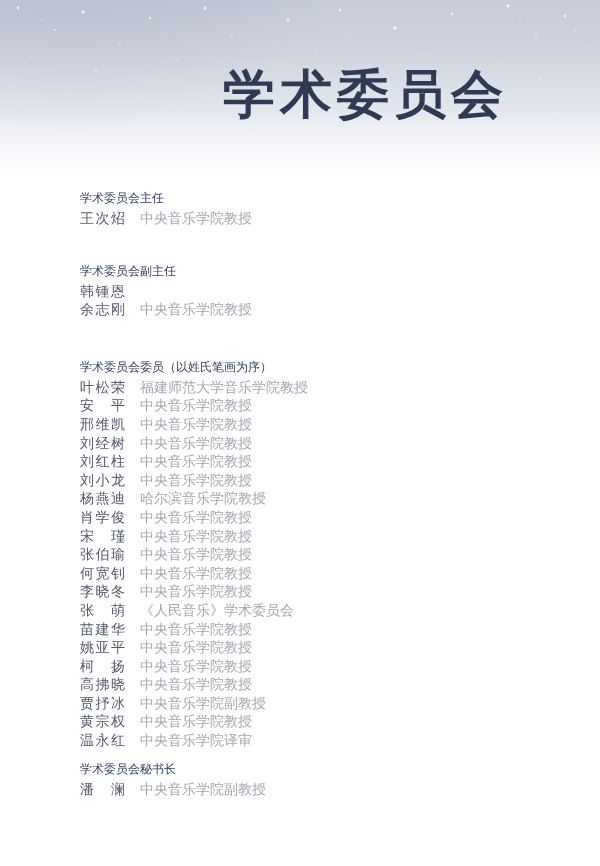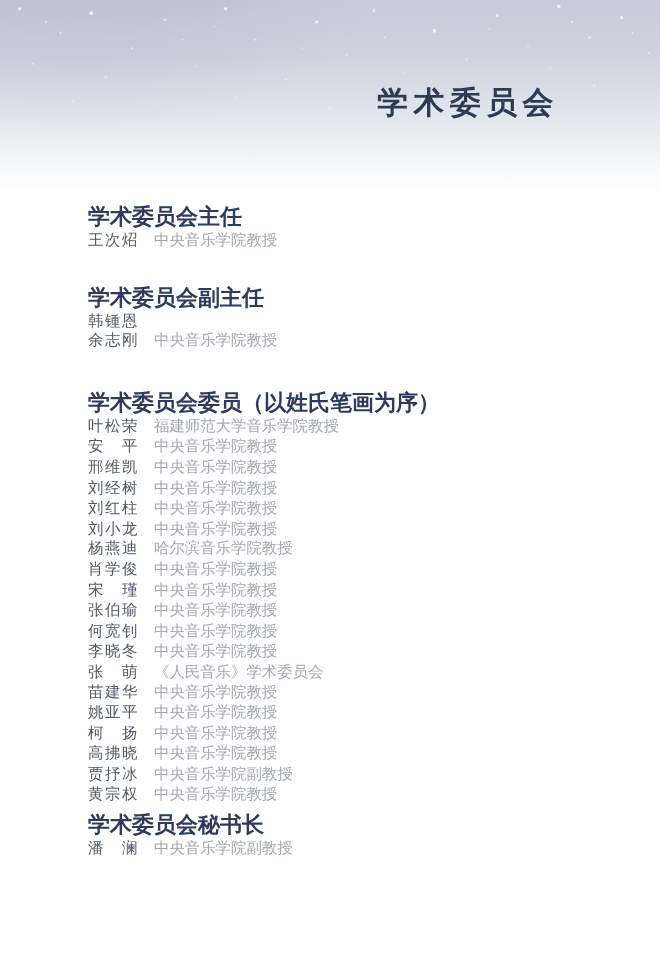--- a/index.html
+++ b/index.html
@@ -14,36 +14,36 @@
   .banner{
     position:absolute;top:0;left:0;width:600px;height:178px;
     background:
       radial-gradient(ellipse 420px 300px at 12% -45%, rgba(150,160,182,0.35), rgba(150,160,182,0) 70%),
       linear-gradient(180deg, var(--banner-top) 0%, #ced3dd 28%, #e4e8ee 62%, #f7f8fa 85%, #ffffff 100%);
   }
   .banner svg{display:block;width:600px;height:178px;}
   
   .page-title{
     position:absolute;top:72px;right:92px;
-    font-size:28px;line-height:44px;font-weight:800;
+    font-size:52px;line-height:44px;font-weight:800;
     letter-spacing:5px;
     color:var(--title-color);
     white-space:nowrap;
     text-align:right;
   }
   
   .content{
     position:absolute;left:80px;top:188px;right:20px;
   }
   .section{margin:0;}
   .section:nth-child(2){margin-top:33px;}
   .section:nth-child(3){margin-top:38px;}
   .section:nth-child(4){margin-top:9px;}
   .section-heading{
-    font-size:20px;line-height:20px;font-weight:bold;
+    font-size:12px;line-height:20px;font-weight:normal;
     color:var(--heading-color);
     margin:0 0 1px 0;
   }
   .row{
     display:flex;align-items:baseline;
     font-size:14px;line-height:18.6px;
   }
   .member-name{
     display:inline-block;width:45px;
     color:var(--name-color);
@@ -228,20 +228,24 @@
   <div class="row">
     <span class="member-name">贾抒冰</span>
     <span class="member-title">中央音乐学院副教授</span>
   </div>
 
   <div class="row">
     <span class="member-name">黄宗权</span>
     <span class="member-title">中央音乐学院教授</span>
   </div>
 
+  <div class="row">
+    <span class="member-name">温永红</span>
+    <span class="member-title">中央音乐学院译审</span>
+  </div>
 </div>
   </div>
 
   <div class="section">
     <div class="section-heading">学术委员会秘书长</div>
     <div class="rows">
   <div class="row">
     <span class="member-name">潘澜</span>
     <span class="member-title">中央音乐学院副教授</span>
   </div>

